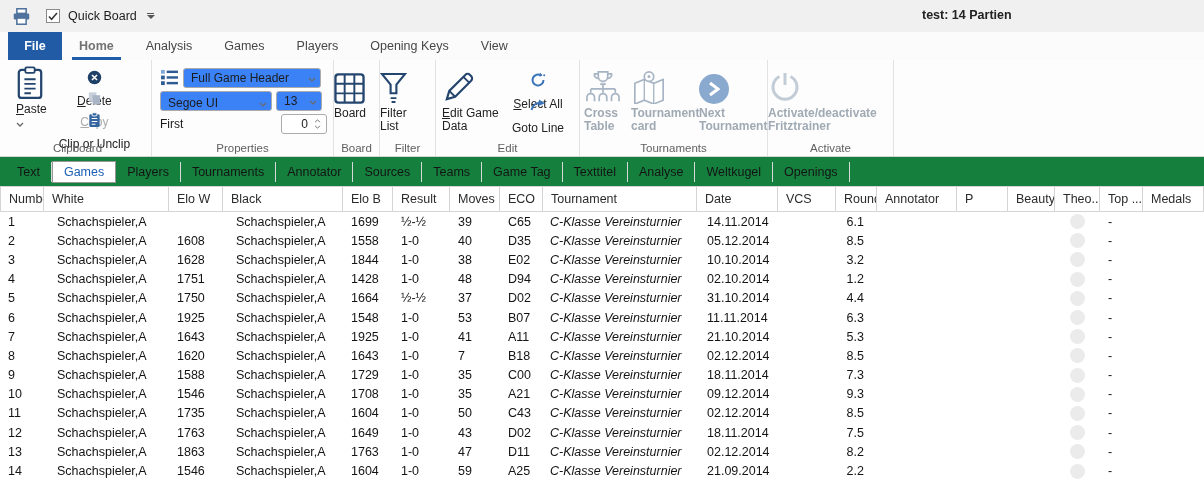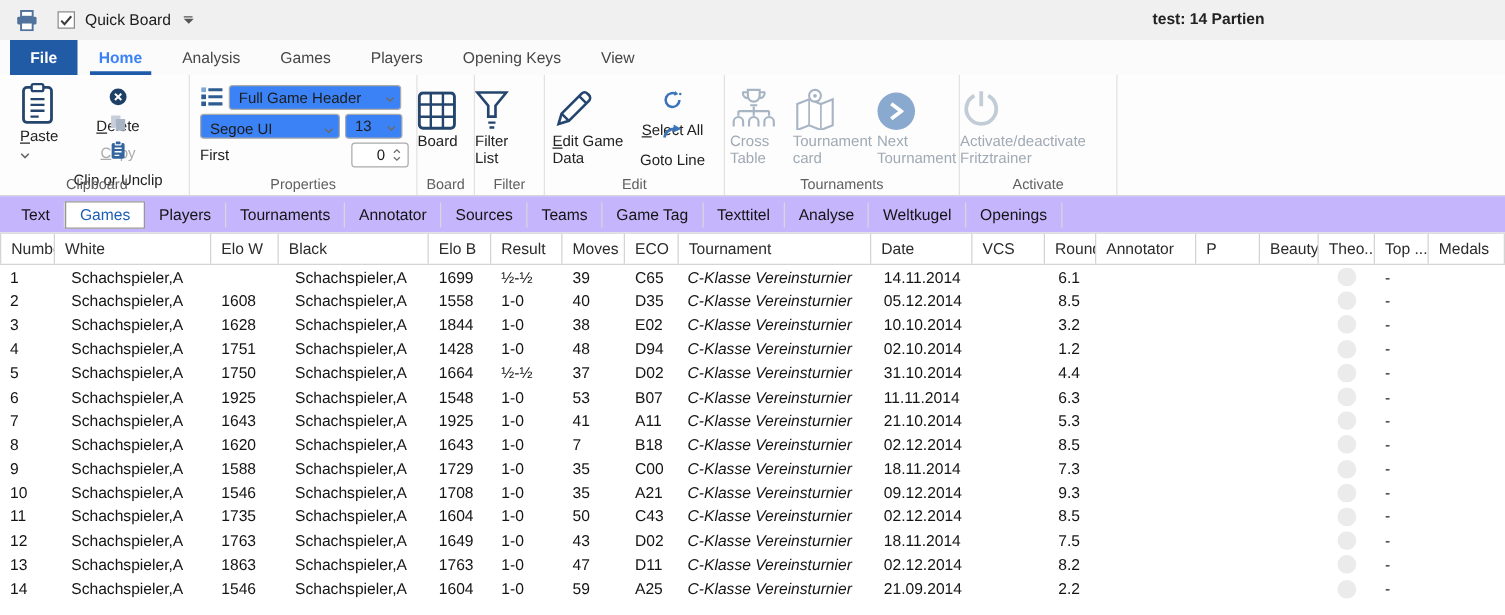--- a/index.html
+++ b/index.html
@@ -14,31 +14,31 @@
   .qat-arrow { margin-left:10px; display:flex; flex-direction:column; align-items:center; gap:1px; }
   .qat-arrow .bar { width:7px; height:1px; background:#555; }
   .qat-arrow .tri { width:0; height:0; border-left:4px solid transparent; border-right:4px solid transparent; border-top:4px solid #555; }
   .status-text { position:absolute; left:922px; top:8px; font-size:12.5px; color:#222;font-weight:bold; }
 
   
   .ribbon-tabs { height:28px; background:#fbfbfb; display:flex; align-items:stretch; }
   .file-tab { width:54px; margin-left:8px; background:#215ba6; color:#fff; font-weight:600;
     display:flex; align-items:center; justify-content:center; font-size:12.5px; }
   .rtab { padding:0 15px; display:flex; align-items:center; color:#474747; font-size:12.5px; position:relative; margin-left:2px; }
-  .rtab.active { color:#3b82f6; font-weight:700; }
+  .rtab.active { color:#737373; font-weight:700; }
   .rtab.active::after { content:""; position:absolute; left:8px; right:8px; bottom:0; height:3px; background:#1e5cab; }
 
   
   .ribbon { height:97px; background:#fdfdfd; border-bottom:1px solid #d5d5d5; display:flex; align-items:stretch; padding-left:4px; }
   .rgroup { position:relative; border-right:1px solid #e2e2e2; padding-bottom:16px; }
   .rgroup-label { position:absolute; bottom:2px; left:0; right:0; text-align:center; color:#5f5f5f; font-size:11.5px; }
   .u { text-decoration:underline; }
   .bigbtn { display:flex; flex-direction:column; align-items:flex-start; }
   .bigbtn .lbl { font-size:12px; line-height:13px; text-align:center; color:#222; }
-  .bigbtn .lbl.gray, .gray { color:#a0aab4; }
+  .bigbtn .lbl.gray, .gray { color:#a0aab4;font-weight:bold; }
   .smallbtn { display:flex; align-items:center; gap:6px; height:21px; font-size:12px; color:#222; white-space:nowrap;flex-direction:column; }
   .smallbtn.disabled { color:#ababab; }
 
   .grp-clipboard { width:148px; display:flex; gap:12px; padding:6px 0 16px 12px; }
   .paste-btn .chev { margin-top:0px; }
   .clip-rows { display:flex; flex-direction:column; margin-top:4px; }
 
   .grp-props { width:182px; padding:8px 6px 16px 8px; }
   .prow { display:flex; align-items:center; gap:4px; margin-bottom:3px; }
   .combo { height:20px; border:1px solid #ababab; border-radius:3px; background:#3b82f6; display:flex; align-items:center;
@@ -51,21 +51,21 @@
   .grp-board { width:46px; padding:6px 0 16px 0; }
   .grp-filter { width:56px; padding:6px 0 16px 0; }
   .grp-edit { width:144px; display:flex; padding:6px 0 16px 6px; gap:8px; }
   .edit-col { display:flex; flex-direction:column; gap:5px; margin-top:6px; }
   .grp-tourn { width:188px; display:flex; padding:6px 0 16px 4px; gap:4px; }
   .grp-activate { width:126px; padding:6px 0 16px 0; }
   .iconbox { height:38px; display:flex; align-items:flex-end; justify-content:center; margin-bottom:3px; }
   .blue-circle { width:30px; height:30px; border-radius:50%; background:#8aa9cf; display:flex; align-items:center; justify-content:center; }
 
   
-  .lt-tabs { height:29px; display:flex; align-items:center; background:#c4b5fd; padding-left:6px; }
+  .lt-tabs { height:29px; display:flex; align-items:center; background:#15803d; padding-left:6px; }
   .lt-tab { padding:3px 11px; color:#141414; font-size:12.5px; border-right:1px solid #d8d8d8; white-space:nowrap; }
   .lt-tab.active { border:1px solid #979797; color:#1d5fb4; background:#fff; }
 
   
   :root { --cols: 44px 125px 54px 120px 50px 57px 50px 43px 154px 81px 58px 41px 80px 51px 47px 45px 43px minmax(0,1fr); }
   .tbl-header { display:grid; grid-template-columns:var(--cols); height:26px;
     border-top:1px solid #d4d4d4; border-bottom:1px solid #d4d4d4; background:#fff; }
   .th { border-right:1px solid #d4d4d4; display:flex; align-items:center; padding-left:8px; font-size:12.5px;
     color:#2b2b2b; white-space:nowrap; overflow:hidden; }
   .th:first-child { border-left:1px solid #d4d4d4; }

